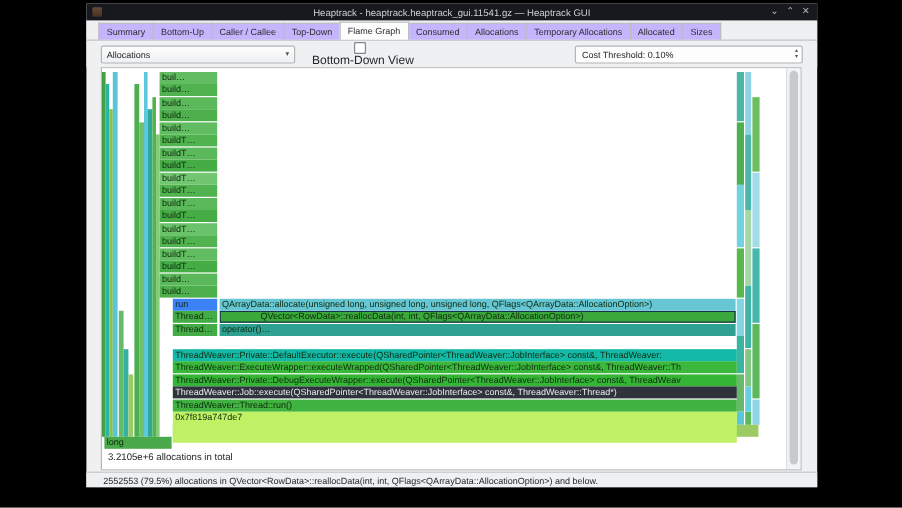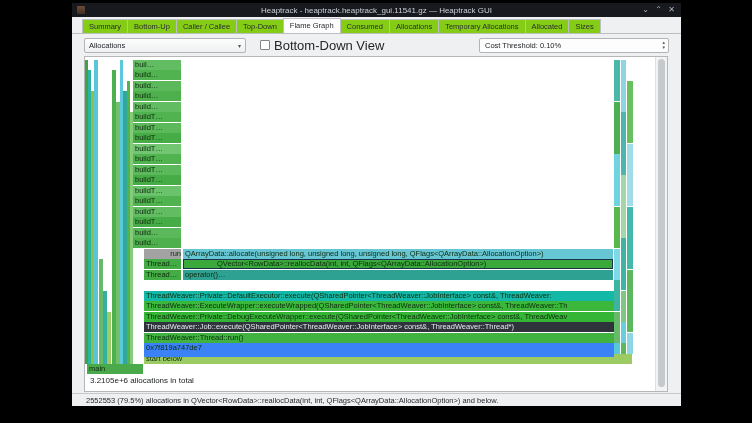--- a/index.html
+++ b/index.html
@@ -9,27 +9,27 @@
   }
   .window{position:absolute;left:72px;top:3px;width:609px;height:403px;background:#eff0f1;box-sizing:border-box;}
   
   .titlebar{height:14px;background:#17191e;position:relative;display:flex;align-items:center;justify-content:center;}
   .titlebar .title{color:#ccd1d6;font-size:8px;white-space:nowrap;}
   .app-icon{position:absolute;left:5px;top:3px;width:8px;height:8px;background:linear-gradient(#6c4a3a,#43311f);border-radius:1px;}
   .win-controls{position:absolute;right:3px;top:0;height:14px;display:flex;align-items:center;}
   .tb-btn{width:13px;text-align:center;font-size:8px;color:#aeb4bb;line-height:14px;cursor:default;}
   
   .tabbar{display:flex;align-items:flex-end;padding:3px 0 0 10px;background:#eff0f1;border-bottom:1px solid #bcbebf;height:17px;box-sizing:border-box;}
-  .tab{font-size:7.5px;color:#2a2d30;background:#84cc16;border:1px solid #bcbebf;border-bottom:none;padding:2px 6px 2px;margin-right:-1px;white-space:nowrap;position:relative;}
+  .tab{font-size:7.5px;color:#2a2d30;background:#c4b5fd;border:1px solid #bcbebf;border-bottom:none;padding:2px 6px 2px;margin-right:-1px;white-space:nowrap;position:relative;}
   .tab.active{background:#fdfdfd;z-index:2;padding-bottom:3px;margin-top:-1px;}
   
   .toolbar{height:22px;display:flex;align-items:center;padding:0 12px;box-sizing:border-box;background:#eff0f1;}
   .combo{width:162px;height:15px;box-sizing:border-box;background:linear-gradient(#fdfdfd,#eef0f1);border:1px solid #b2b4b6;border-radius:2px;font-size:7.5px;color:#232629;display:flex;align-items:center;justify-content:space-between;padding:0 4px;}
   .combo .arrow{font-size:6px;color:#555;}
-  .chk-wrap{display:flex;align-items:center;margin-left:14px;font-size:13px;color:#232629;}
+  .chk-wrap{display:flex;align-items:center;margin-left:14px;font-size:10px;color:#232629;flex-direction:column;}
   .chk-box{width:8px;height:8px;background:#fff;border:1px solid #82868a;border-radius:1px;margin-right:4px;}
   .spin{margin-left:auto;width:190px;height:15px;box-sizing:border-box;background:#fdfdfd;border:1px solid #b2b4b6;border-radius:2px;font-size:7.5px;color:#232629;display:flex;align-items:center;justify-content:space-between;padding:0 3px 0 5px;}
   .spin-arrows{display:flex;flex-direction:column;line-height:4px;}
   .spin-arrows span{font-size:5px;color:#555;height:5px;}
   
   .flameframe{position:absolute;left:12px;top:53px;width:584px;height:336px;background:#fff;border:1px solid #b4b6b8;box-sizing:border-box;}
   .flame-canvas{position:absolute;left:0;top:0;width:570px;height:334px;overflow:hidden;background:#fff;}
   .bar{position:absolute;font-size:7.5px;line-height:10px;color:#0d2b0d;overflow:hidden;white-space:nowrap;padding-left:2px;box-sizing:border-box;}
   .total-label{position:absolute;left:5px;top:319px;font-size:8px;color:#1b1e20;}
   .vscroll{position:absolute;right:0;top:0;width:12px;height:334px;background:#f2f3f4;border-left:1px solid #dedfe0;box-sizing:border-box;}
@@ -112,33 +112,33 @@
         <div class="bar" style="left: 536px; top: 233.5px; width: 5px; height: 31px; background: rgb(129, 199, 132);"></div>
         <div class="bar" style="left: 536px; top: 181px; width: 5px; height: 52px; background: rgb(63, 179, 164);"></div>
         <div class="bar" style="left: 536px; top: 118px; width: 5px; height: 62.5px; background: rgb(165, 214, 167);"></div>
         <div class="bar" style="left: 536px; top: 55px; width: 5px; height: 62.5px; background: rgb(77, 182, 172);"></div>
         <div class="bar" style="left: 536px; top: 2.5px; width: 5px; height: 52px; background: rgb(143, 212, 226);"></div>
         <div class="bar" style="left: 542px; top: 275.5px; width: 6px; height: 21px; background: rgb(142, 213, 229);"></div>
         <div class="bar" style="left: 542px; top: 212.5px; width: 6px; height: 62.5px; background: rgb(92, 184, 92);"></div>
         <div class="bar" style="left: 542px; top: 149.5px; width: 6px; height: 62.5px; background: rgb(69, 184, 172);"></div>
         <div class="bar" style="left: 542px; top: 86.5px; width: 6px; height: 62.5px; background: rgb(160, 221, 232);"></div>
         <div class="bar" style="left: 542px; top: 23.5px; width: 6px; height: 62.5px; background: rgb(106, 191, 94);"></div>
-        <div class="bar" style="left: 2px; top: 307px; width: 56px; height: 10px; background: rgb(74, 169, 74);">main</div>
+        <div class="bar" style="left: 2px; top: 307px; width: 56px; height: 10px; background: rgb(74, 169, 74);">long</div>
         <div class="bar" style="left: 59px; top: 296.5px; width: 488px; height: 10px; background: rgb(156, 203, 99);">start below</div>
-        <div class="bar" style="left: 59px; top: 286px; width: 470px; height: 14px; background: #3b82f6;">0x7f819a747de7</div>
+        <div class="bar" style="left: 59px; top: 286px; width: 470px; height: 26px; background: #bef264;">0x7f819a747de7</div>
         <div class="bar" style="left: 59px; top: 275.5px; width: 470px; height: 10px; background: rgb(63, 178, 63);">ThreadWeaver::Thread::run()</div>
         <div class="bar" style="left: 59px; top: 254.5px; width: 470px; height: 10px; background: rgb(53, 181, 53);">ThreadWeaver::Private::DebugExecuteWrapper::execute(QSharedPointer&lt;ThreadWeaver::JobInterface&gt; const&amp;, ThreadWeav</div>
         <div class="bar" style="left: 59px; top: 265px; width: 470px; height: 10px; background: rgb(46, 51, 60); color: rgb(232, 234, 236);">ThreadWeaver::Job::execute(QSharedPointer&lt;ThreadWeaver::JobInterface&gt; const&amp;, ThreadWeaver::Thread*)</div>
         <div class="bar" style="left: 59px; top: 244px; width: 470px; height: 10px; background: rgb(59, 184, 59);">ThreadWeaver::ExecuteWrapper::executeWrapped(QSharedPointer&lt;ThreadWeaver::JobInterface&gt; const&amp;, ThreadWeaver::Th</div>
         <div class="bar" style="left: 59px; top: 233.5px; width: 470px; height: 10px; background: #14b8a6;">ThreadWeaver::Private::DefaultExecutor::execute(QSharedPointer&lt;ThreadWeaver::JobInterface&gt; const&amp;, ThreadWeaver:</div>
         <div class="bar" style="left: 59px; top: 212.5px; width: 37px; height: 10px; background: rgb(68, 172, 68);">Thread…</div>
         <div class="bar" style="left: 98px; top: 212.5px; width: 430px; height: 10px; background: rgb(47, 161, 147);">operator()…</div>
         <div class="bar" style="left: 59px; top: 202px; width: 37px; height: 10px; background: rgb(68, 172, 68);">Thread…</div>
         <div class="bar" style="left: 98px; top: 202px; width: 430px; height: 10px; background: rgb(58, 168, 58); box-shadow: rgb(22, 50, 76) 0px 0px 0px 1px inset; padding-left: 34px;">QVector&lt;RowData&gt;::reallocData(int, int, QFlags&lt;QArrayData::AllocationOption&gt;)</div>
-        <div class="bar" style="left: 59px; top: 191.5px; width: 37px; height: 10px; background: #a3a3a3; text-align: right;">run</div>
+        <div class="bar" style="left: 59px; top: 191.5px; width: 37px; height: 10px; background: #3b82f6;">run</div>
         <div class="bar" style="left: 98px; top: 191.5px; width: 430px; height: 10px; background: rgb(103, 198, 212);">QArrayData::allocate(unsigned long, unsigned long, unsigned long, QFlags&lt;QArrayData::AllocationOption&gt;)</div>
         <div class="bar" style="left: 48px; top: 181px; width: 48px; height: 10px; background: rgb(77, 176, 77);">build…</div>
         <div class="bar" style="left: 48px; top: 170.5px; width: 48px; height: 10px; background: rgb(91, 184, 91);">build…</div>
         <div class="bar" style="left: 48px; top: 160px; width: 48px; height: 10px; background: rgb(70, 172, 70);">buildT…</div>
         <div class="bar" style="left: 48px; top: 149.5px; width: 48px; height: 10px; background: rgb(98, 189, 98);">buildT…</div>
         <div class="bar" style="left: 48px; top: 139px; width: 48px; height: 10px; background: rgb(80, 179, 80);">buildT…</div>
         <div class="bar" style="left: 48px; top: 128.5px; width: 48px; height: 10px; background: rgb(106, 194, 106);">buildT…</div>
         <div class="bar" style="left: 48px; top: 118px; width: 48px; height: 10px; background: rgb(70, 172, 70);">buildT…</div>
         <div class="bar" style="left: 48px; top: 107.5px; width: 48px; height: 10px; background: rgb(91, 184, 91);">buildT…</div>
         <div class="bar" style="left: 48px; top: 97px; width: 48px; height: 10px; background: rgb(80, 179, 80);">buildT…</div>

